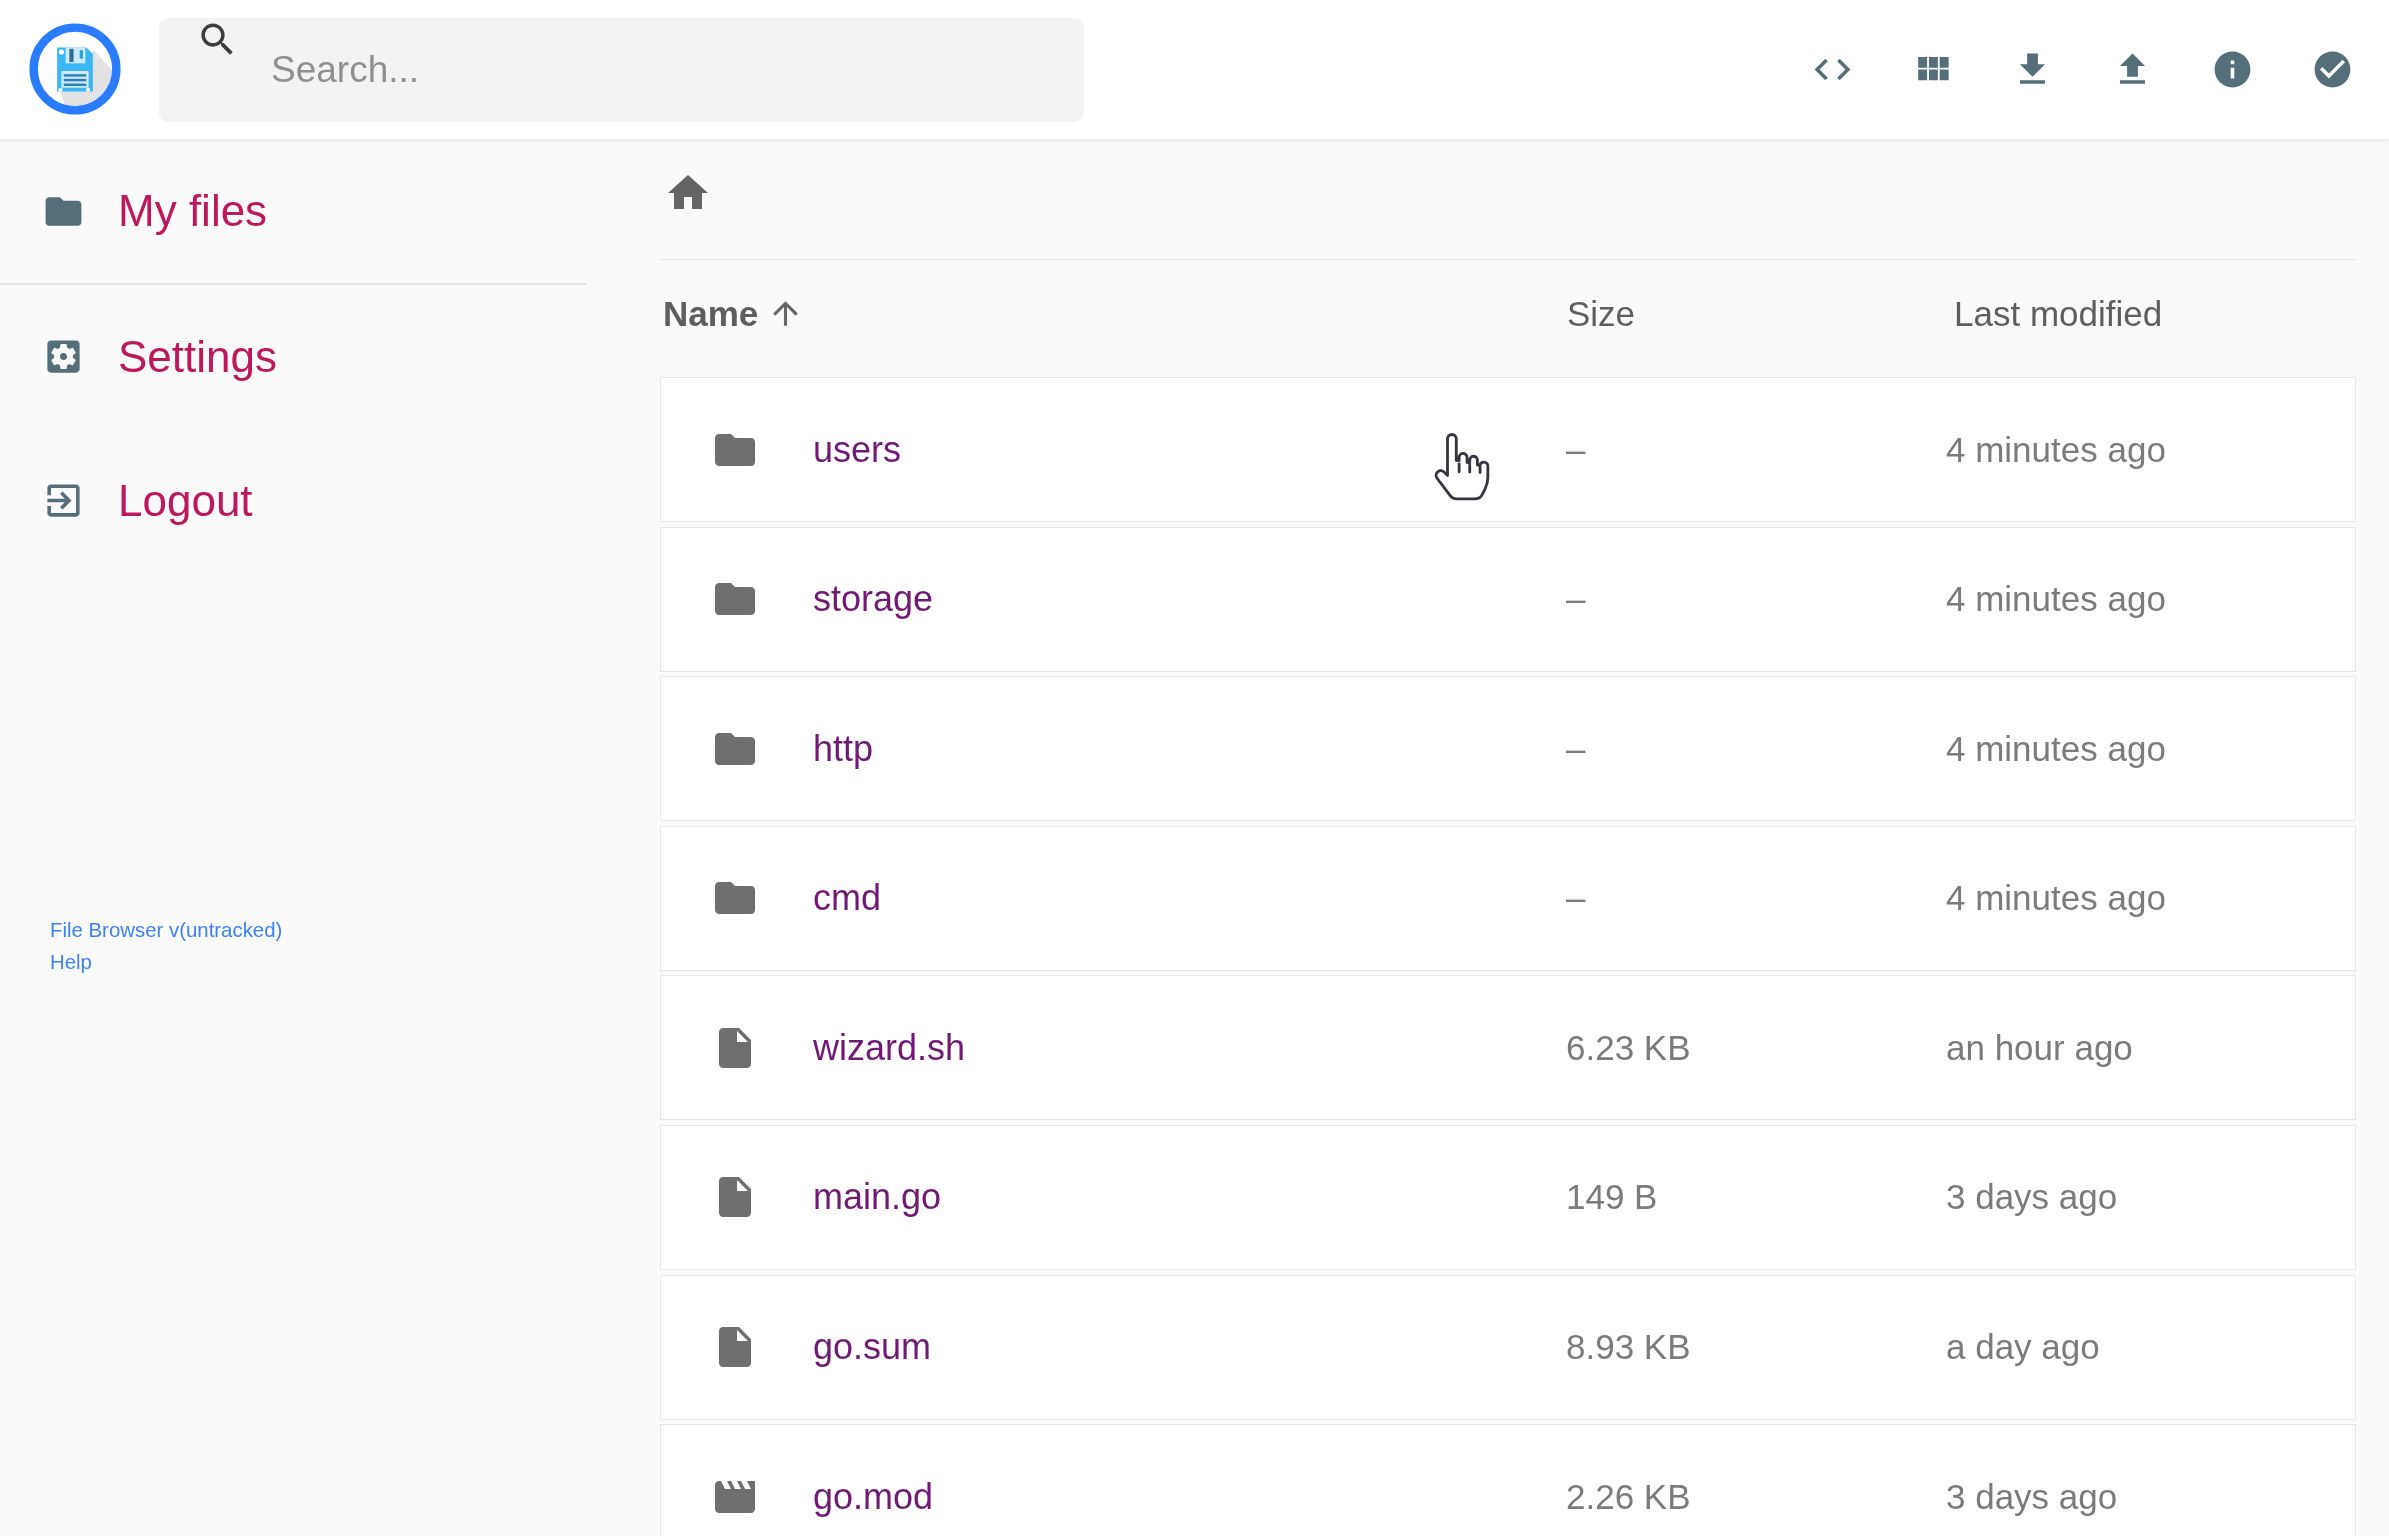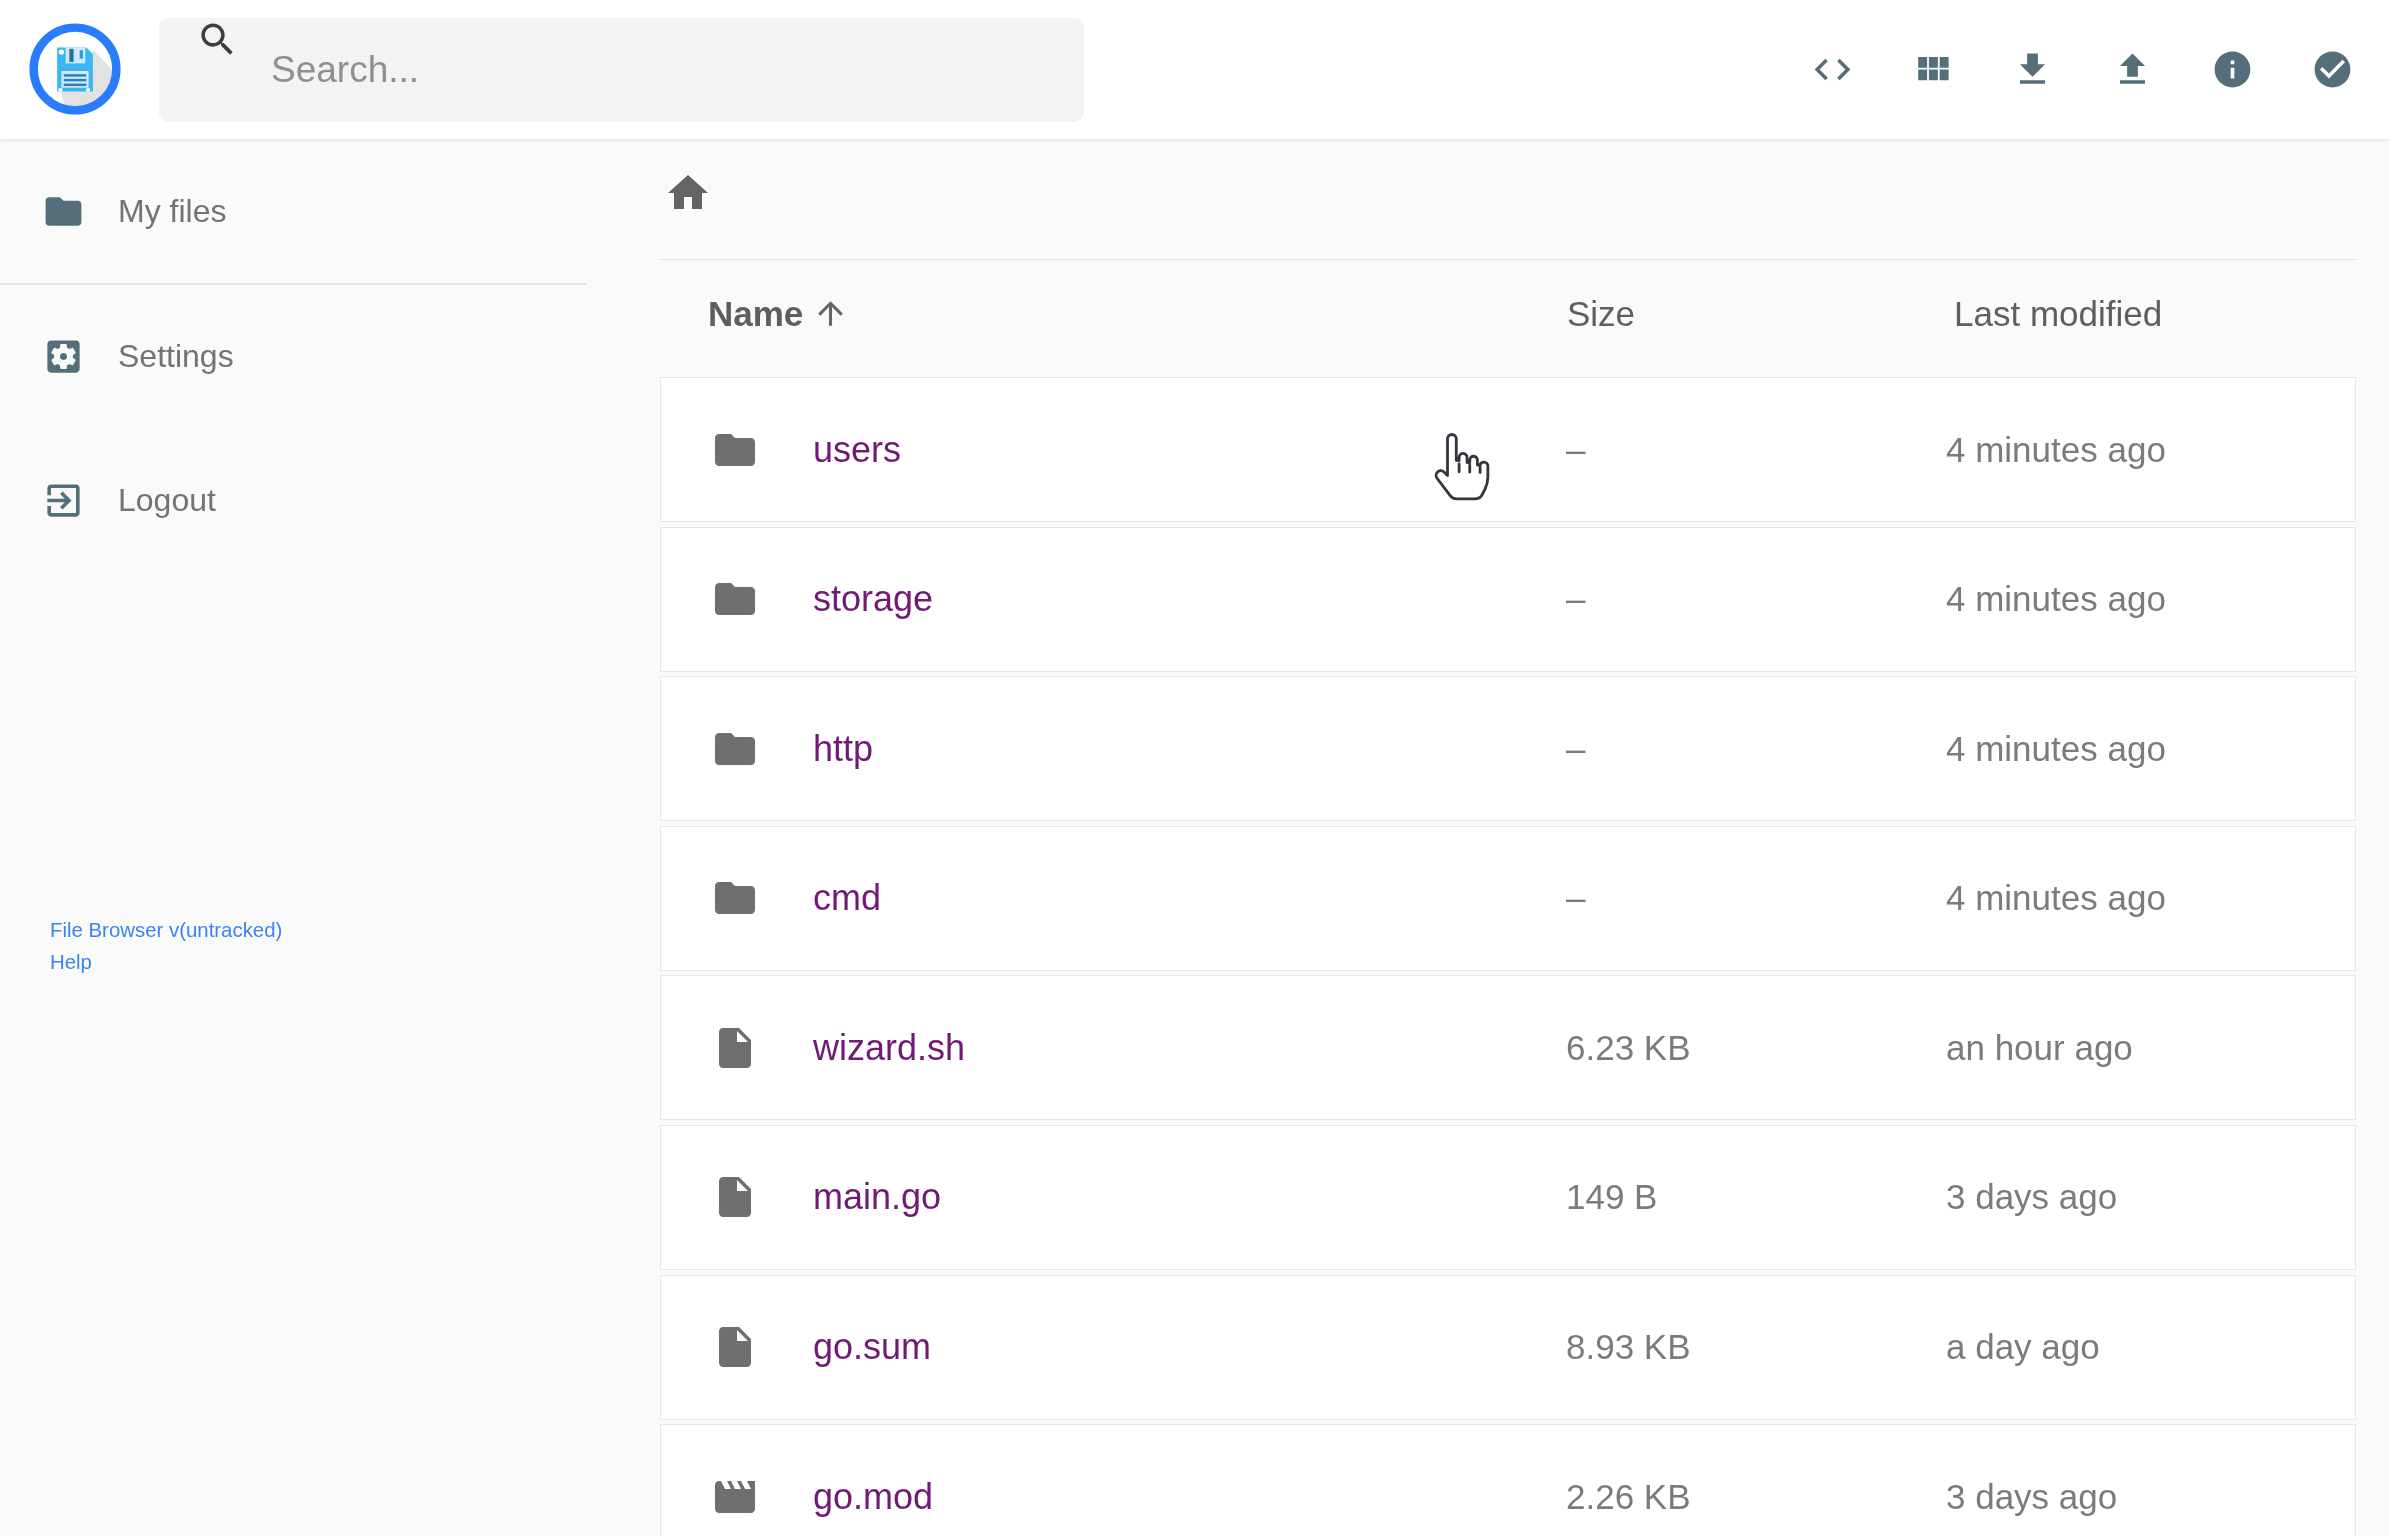--- a/index.html
+++ b/index.html
@@ -31,31 +31,31 @@
   .topbar-actions{
     position:absolute;right:35px;top:0;height:139px;display:flex;align-items:center;gap:57px;
   }
   .action-btn{width:43px;height:43px;color:#546e7a;}
   .action-btn .ic{display:block;width:100%;height:100%;}
 
   
   .sidebar{position:absolute;left:0;top:139px;width:587px;bottom:0;}
   .side-item{height:144px;display:flex;align-items:center;padding-left:42px;cursor:pointer;}
   .side-ic{width:43px;height:43px;color:#546e7a;flex:none;}
-  .side-label{margin-left:33px;font-size:32px;color:#737373;}
+  .side-label{margin-left:33px;font-size:44px;color:#be185d;}
   .side-div{height:0.9px;background:#e5e5e5;}
   .side-footer{position:absolute;left:50px;top:775px;font-size:20.4px;line-height:32px;color:#3b82f6;}
   .side-footer .help{cursor:pointer;}
 
   
   .home-btn{position:absolute;left:664px;top:169px;width:48px;height:48px;color:#646464;}
   .bc-line{position:absolute;left:660px;top:259px;width:1696px;height:0.9px;background:#e3e3e3;}
 
   .colhead span.lbl{font-size:35px;color:#5e5e5e;line-height:43px;}
-  .col-name{position:absolute;left:708px;top:292px;display:flex;align-items:center;gap:9px;cursor:pointer;}
+  .col-name{position:absolute;left:663px;top:292px;display:flex;align-items:center;gap:9px;cursor:pointer;}
   .col-name .lbl{font-weight:bold;color:#4f4f4f;}
   .sort-arrow{width:37px;height:37px;color:#666666;}
   .col-size{position:absolute;left:1567px;top:292px;cursor:pointer;}
   .col-mod{position:absolute;left:1954px;top:292px;cursor:pointer;}
 
   
   .listing{position:absolute;left:660px;top:377px;width:1696px;}
   .row{
     position:relative;height:145px;margin-bottom:4.6px;background:#ffffff;
     border:0.9px solid #e6e6e6;box-sizing:border-box;cursor:pointer;

